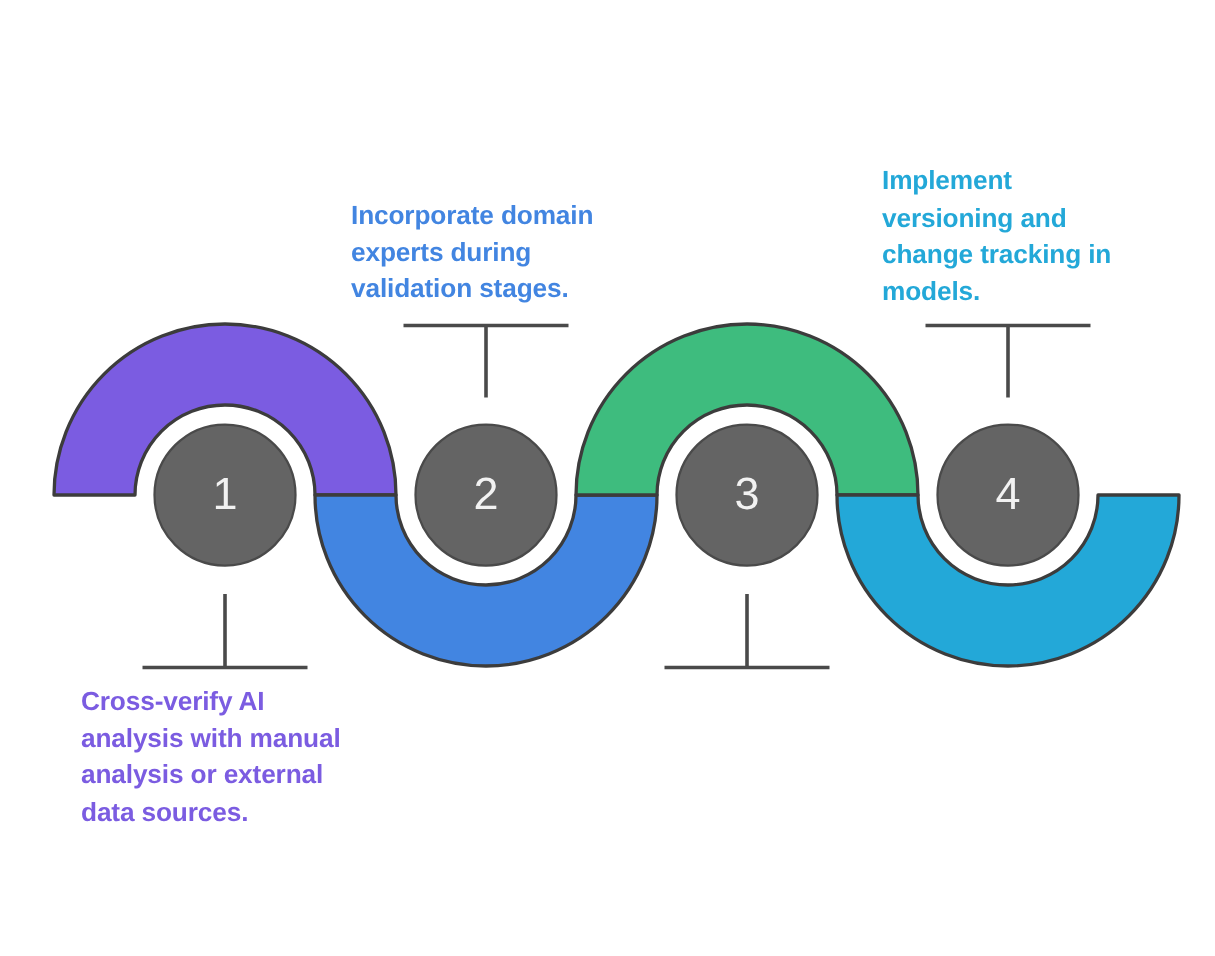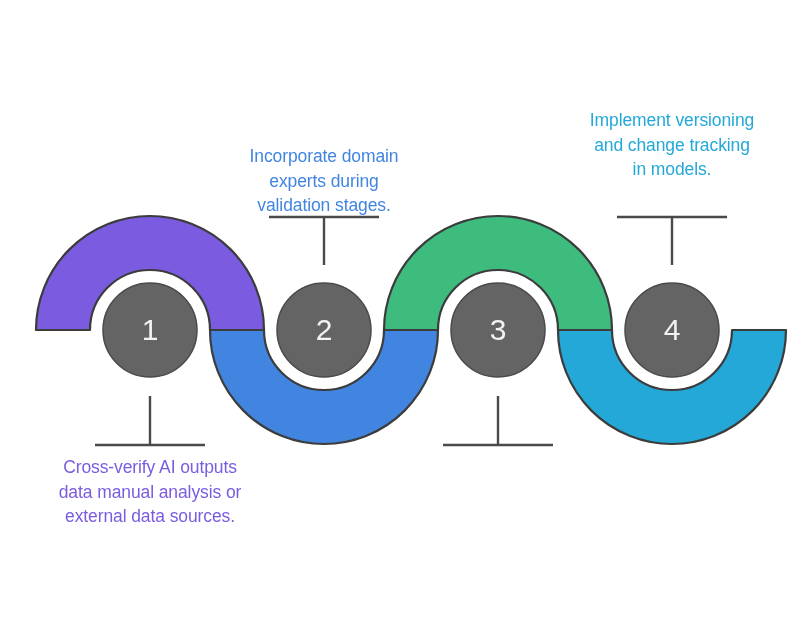--- a/index.html
+++ b/index.html
@@ -25,26 +25,25 @@
     position:absolute;width:94px;height:94px;top:283px;
     display:flex;align-items:center;justify-content:center;
     color:var(--number,#F2F2F2);
     font-size:30px;font-weight:400;line-height:1;
     user-select:none;
   }
   .num-1{left:103px;} .num-2{left:277px;} .num-3{left:451px;} .num-4{left:625px;}
   .step-label{
     position:absolute;
     transform:translateX(-50%);
-    text-align:center;
-    font-weight:normal;
+    font-weight:bold;
     font-size:17.5px;line-height:24.5px;letter-spacing:-0.1px;
   }
   .label-1{left:150px;top:455px;width:192px;color:var(--step1,#7B5CE1);}
-  .label-2{left:324px;top:131px;width:180px;color:var(--step2,#4285E1);margin-top:13px;}
+  .label-2{left:324px;top:131px;width:180px;color:var(--step2,#4285E1);}
   .label-3{left:498px;top:456px;width:194px;color:var(--step3,#3EBC7E);}
   .label-4{left:672px;top:108px;width:168px;color:var(--step4,#23A8D8);}
 </style>
 </head>
 <body>
 
 <div class="canvas">
 
   <svg class="wave-svg" width="810" height="637" viewBox="0 0 810 637">
 
@@ -69,17 +68,17 @@
 
     <line class="connector" x1="617" y1="217" x2="727" y2="217"></line>
     <line class="connector" x1="672" y1="217" x2="672" y2="265"></line>
   </svg>
 
   <div class="step-number num-1">1</div>
   <div class="step-number num-2">2</div>
   <div class="step-number num-3">3</div>
   <div class="step-number num-4">4</div>
 
-  <div class="step-label label-1">Cross-verify AI outputs data manual analysis or external data sources.</div>
+  <div class="step-label label-1">Cross-verify AI analysis with manual analysis or external data sources.</div>
   <div class="step-label label-2">Incorporate domain experts during validation stages.</div>
   <div class="step-label label-4">Implement versioning and change tracking in models.</div>
 
 </div>
 
 </body></html>

